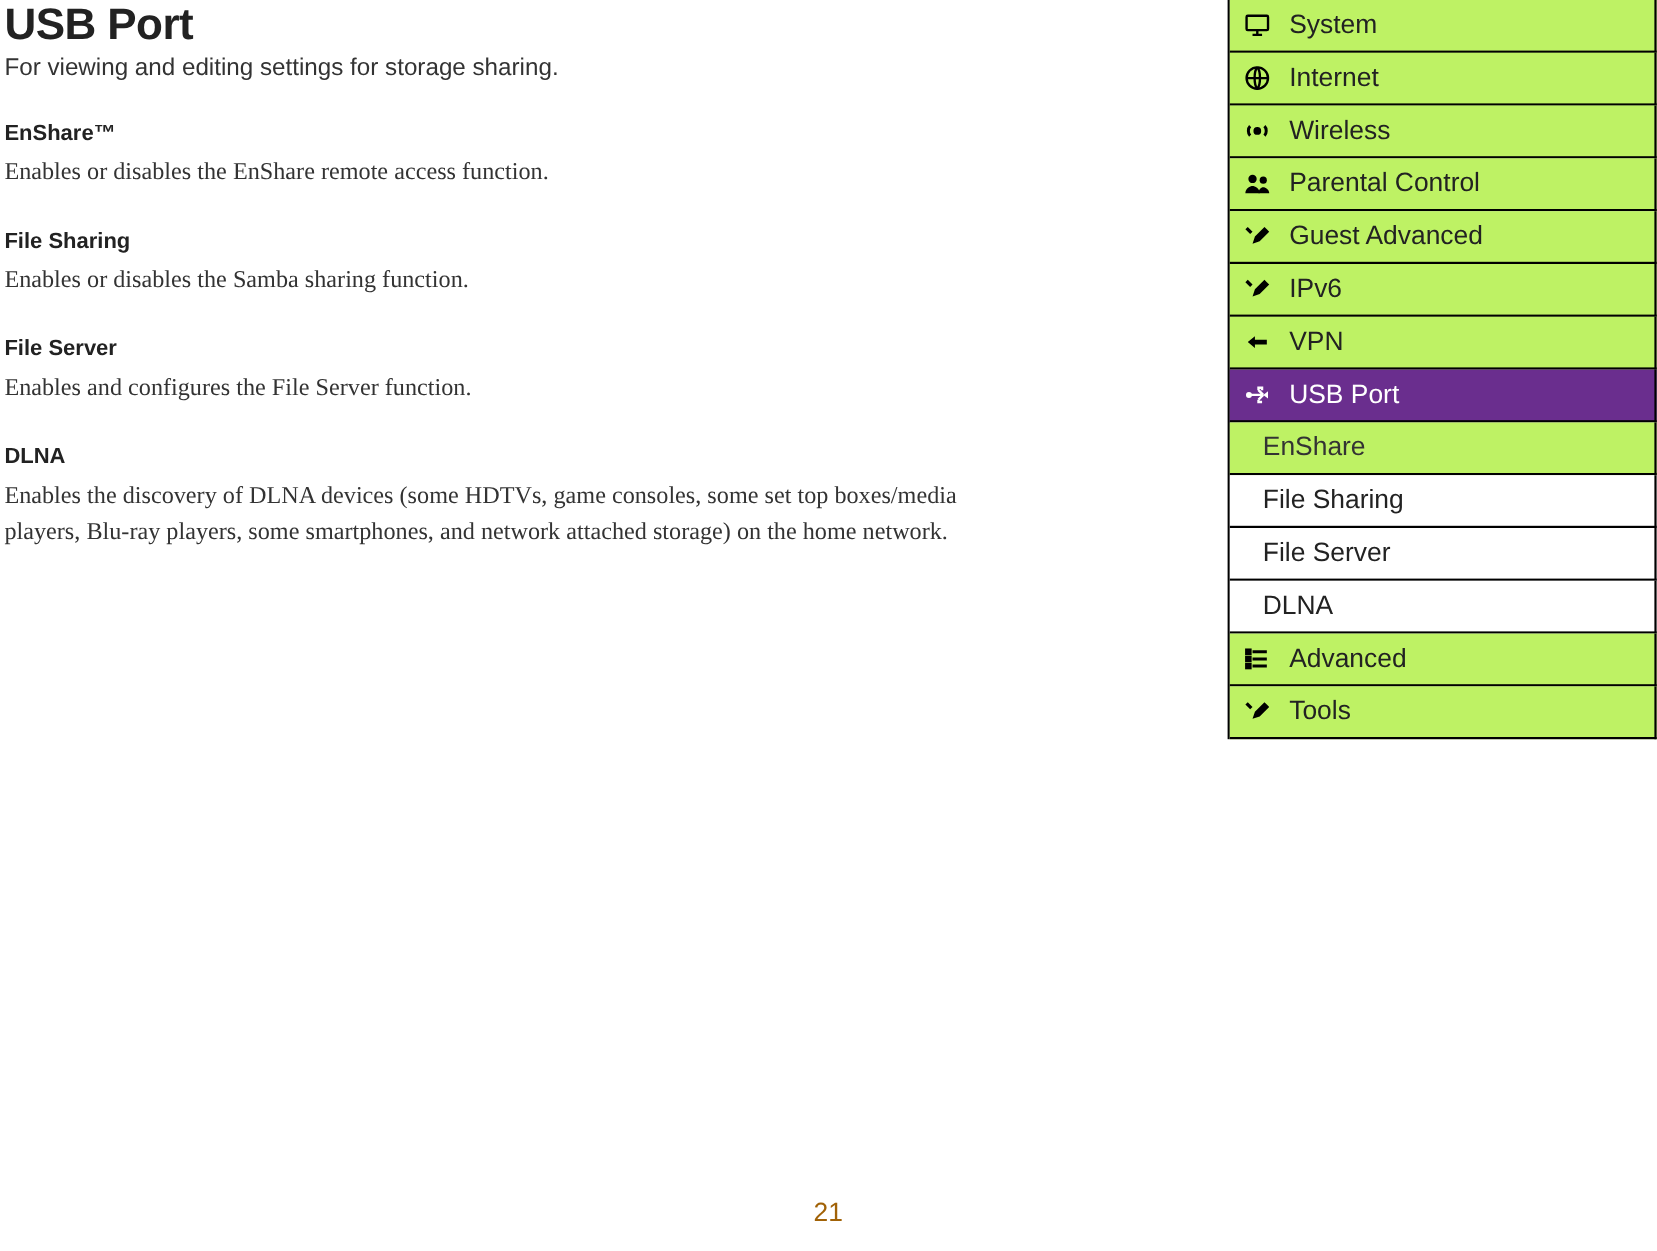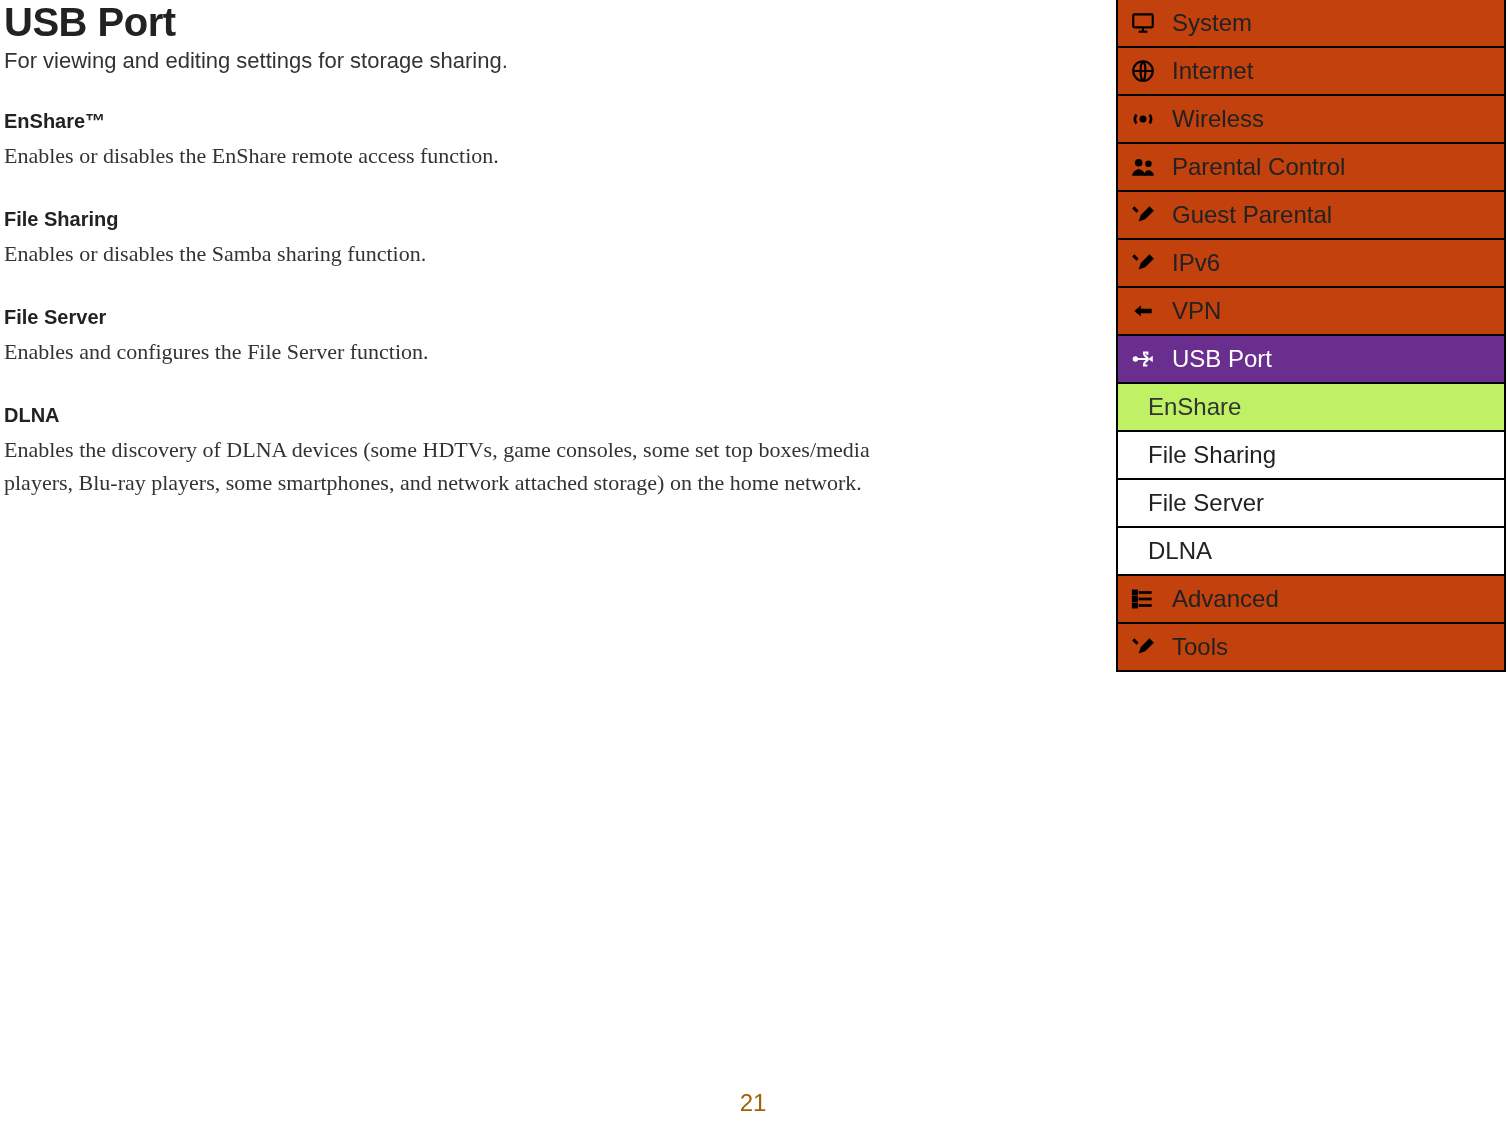--- a/index.html
+++ b/index.html
@@ -53,21 +53,21 @@
       top: 0;
       width: 390px;
       border-left: 2px solid #000;
     }
     .nav-item {
       display: flex;
       align-items: center;
       height: 48px;
       border-bottom: 2px solid #000;
       border-right: 2px solid #000;
-      background: #c2410c;
+      background: #bef264;
       padding-left: 10px;
       font-size: 24px;
       color: #222;
       cursor: pointer;
     }
     .nav-item.selected {
       background: #6a2e8e;
       color: #fff;
     }
     .nav-sub {
@@ -173,21 +173,21 @@
         </svg>
     </span>
     <span>Parental Control</span>
   </div>
   <div class="nav-item">
     <span class="nav-icon">
       <svg viewBox="0 0 24 24" fill="#000">
           <path d="M20 6l-2-2-8 8-2 6 6-2 8-8-2-2zM4 4l4 4-2 2-4-4z"></path>
         </svg>
     </span>
-    <span>Guest Parental</span>
+    <span>Guest Advanced</span>
   </div>
   <div class="nav-item">
     <span class="nav-icon">
       <svg viewBox="0 0 24 24" fill="#000">
           <path d="M20 6l-2-2-8 8-2 6 6-2 8-8-2-2zM4 4l4 4-2 2-4-4z"></path>
         </svg>
     </span>
     <span>IPv6</span>
   </div>
   <div class="nav-item">

